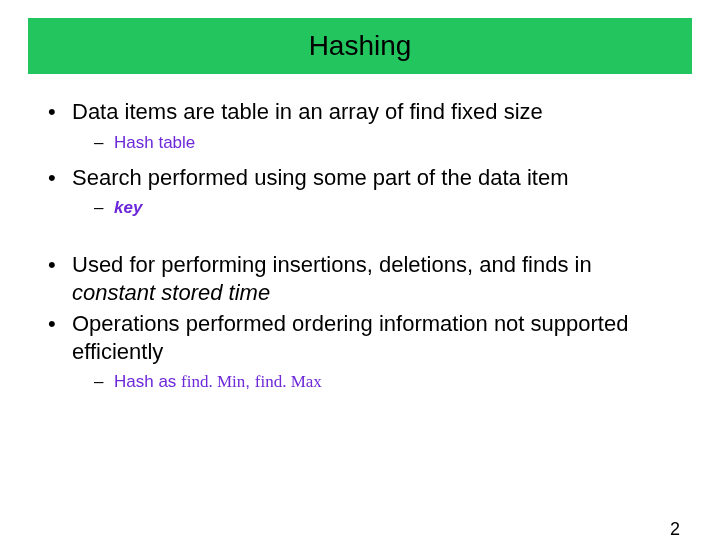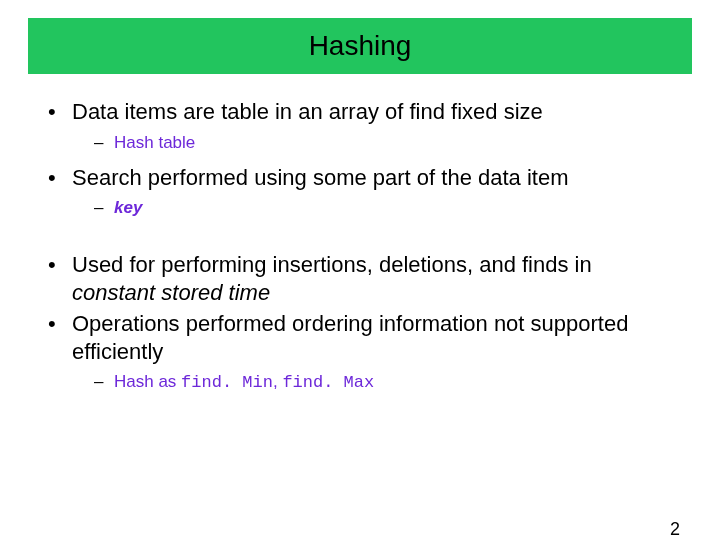--- a/index.html
+++ b/index.html
@@ -55,21 +55,21 @@
     content: "–";
     position: absolute;
     left: 22px;
     top: 0;
     font-size: 17px;
     color: #000;
   }
   .spacer { height: 22px; }
   .bold { font-weight: bold; }
   .italic { font-style: italic; }
-  .mono { font-family: Liberation Mono, monospace; }
+  .mono { font-family: Liberation Serif, serif; }
   .page-num {
     position: absolute;
     bottom: 18px;
     right: 40px;
     font-size: 18px;
     color: #000;
   }
 </style>
 </head>
 <body>

